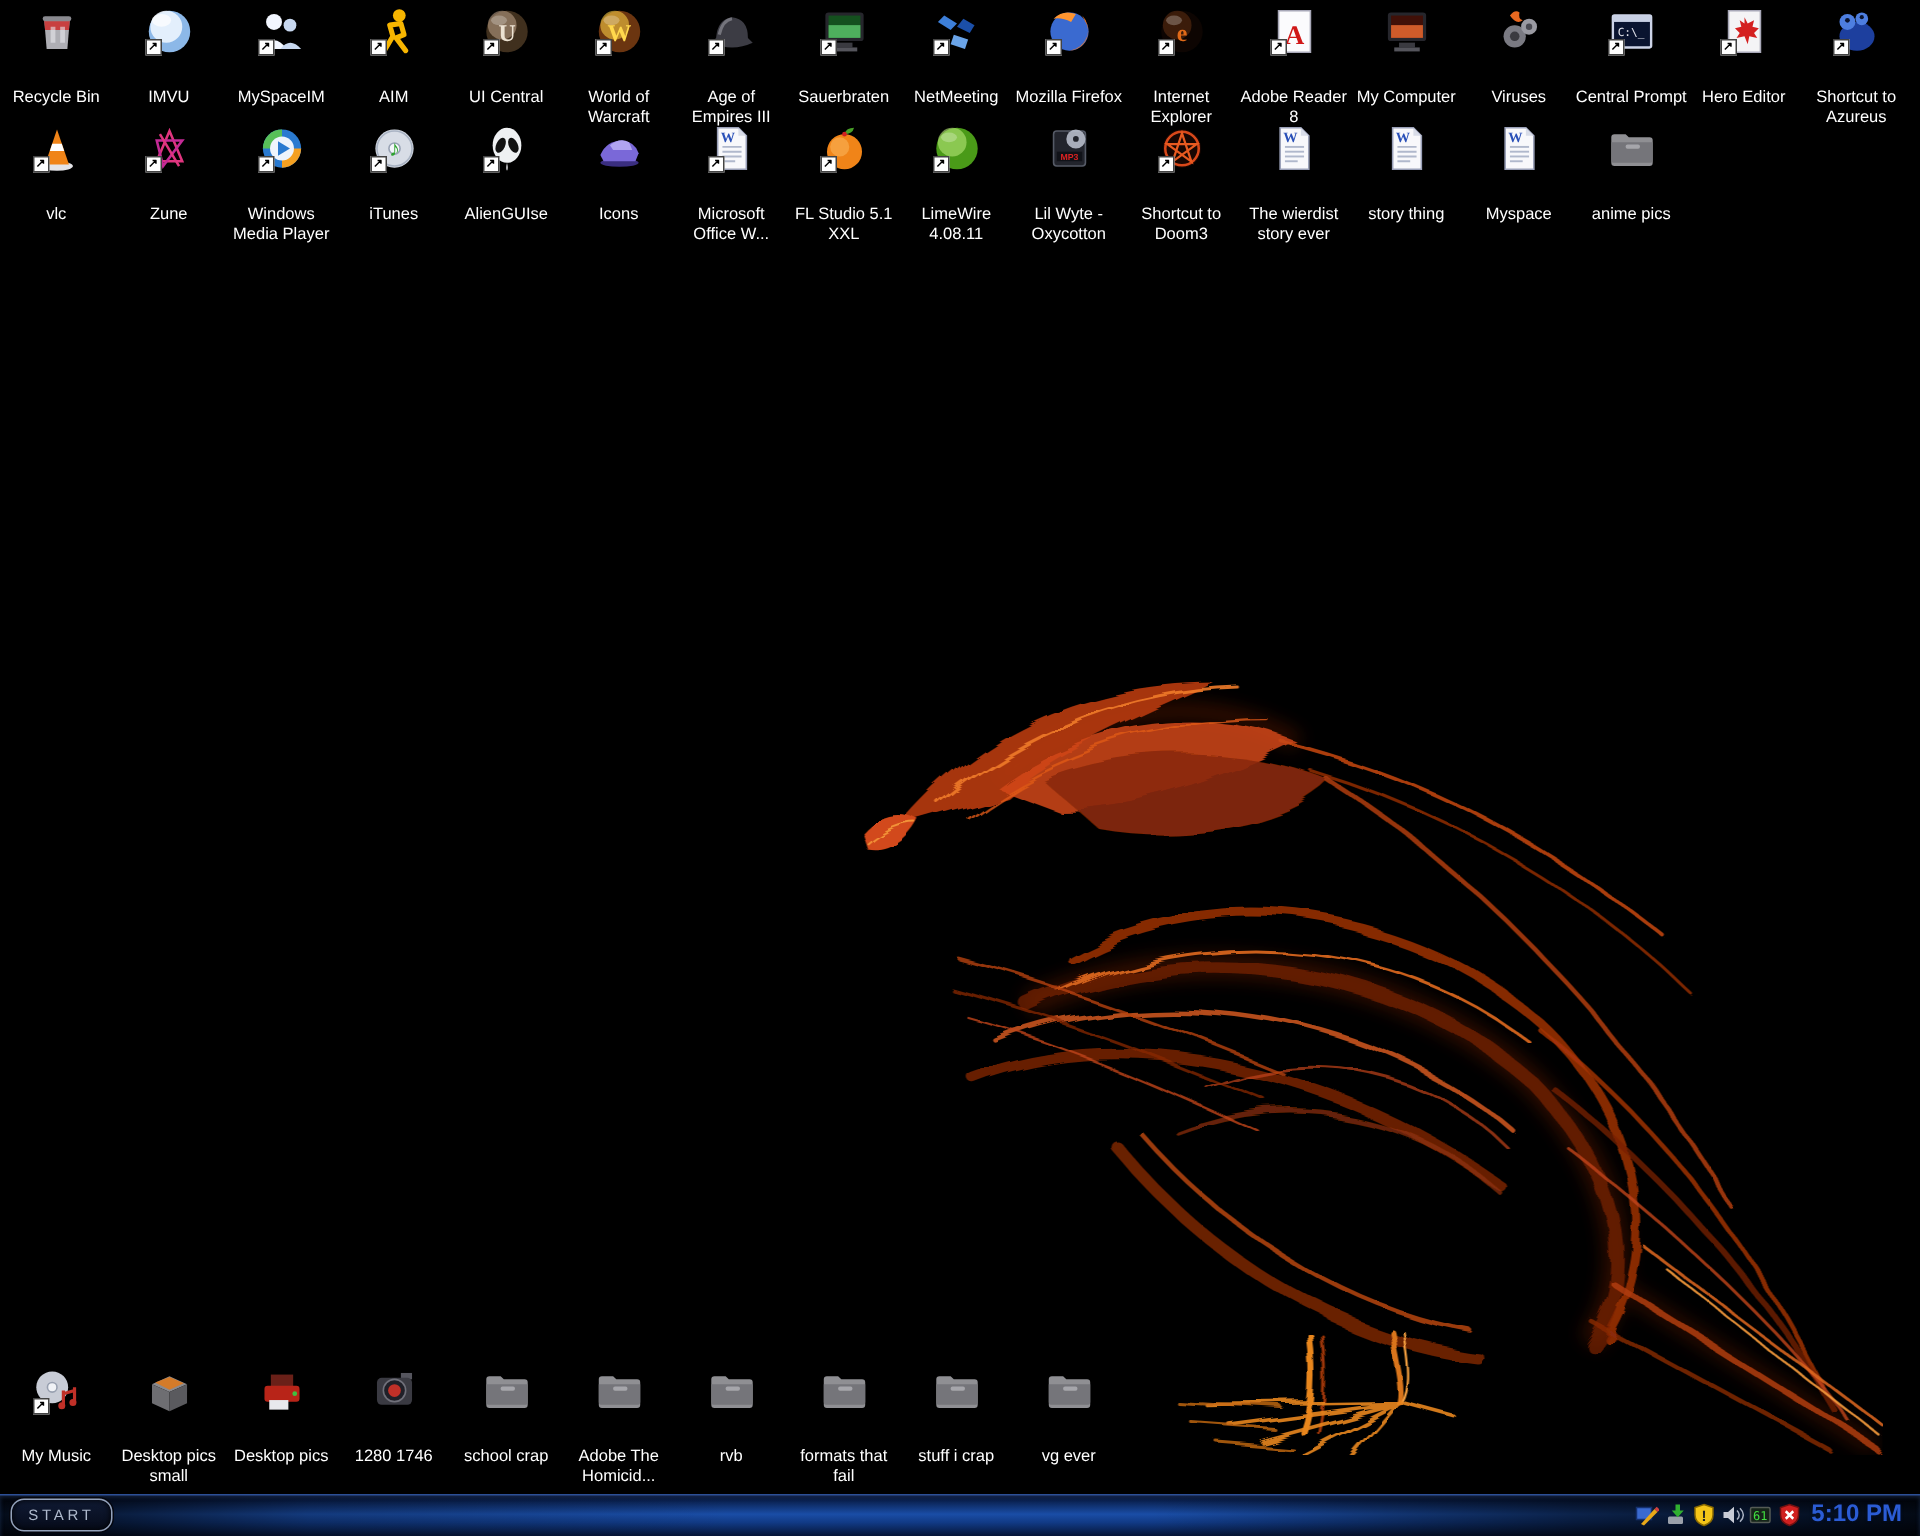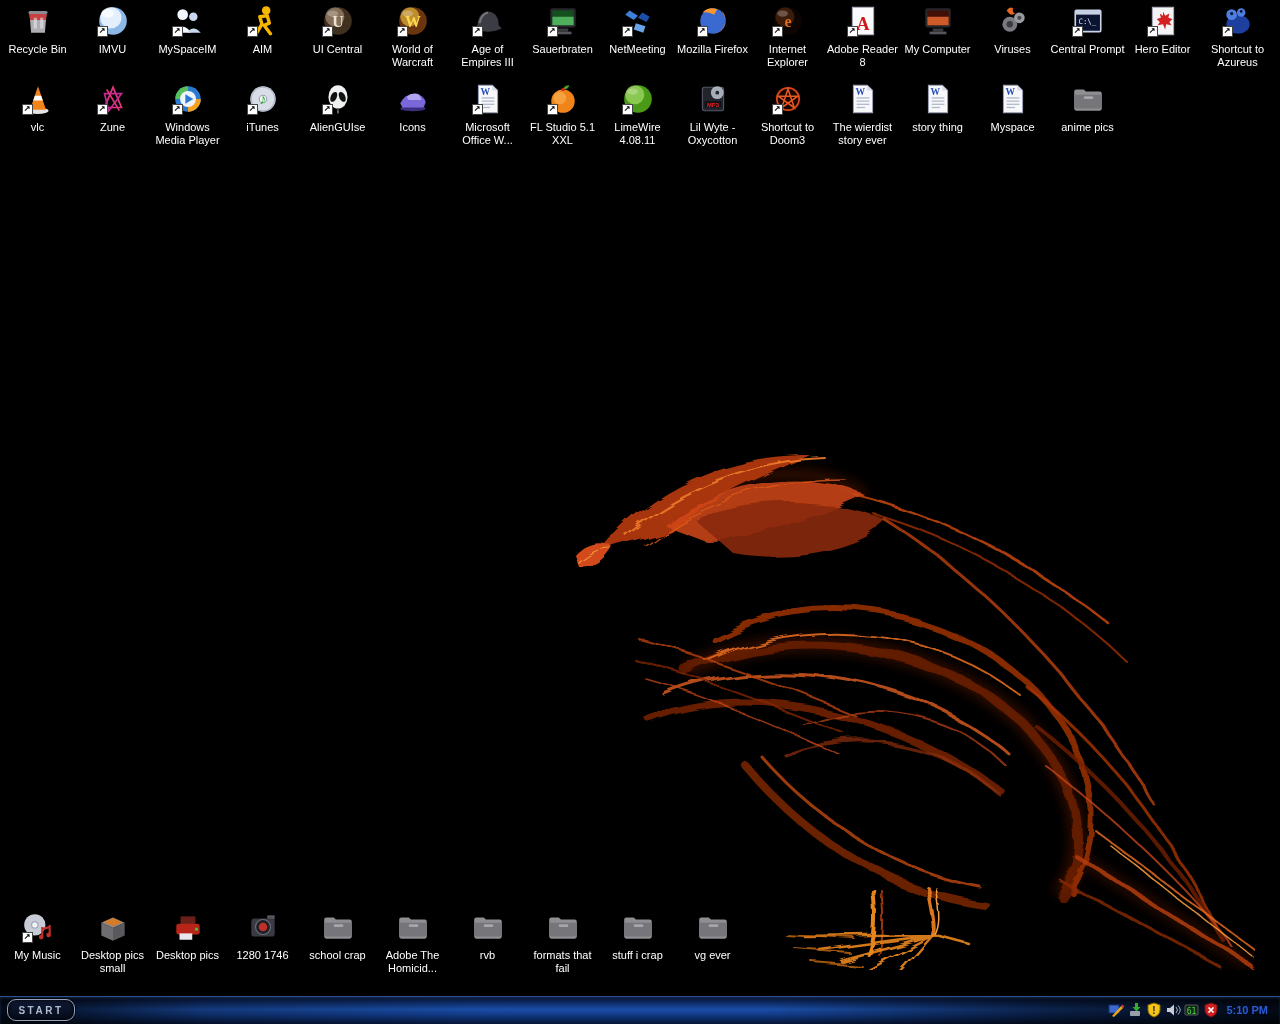--- a/index.html
+++ b/index.html
@@ -5,39 +5,39 @@
   html,body{margin:0;padding:0;background:#000;}
   body{width:1280px;height:1024px;overflow:hidden;font-family:"Liberation Sans",sans-serif;}
   #desktop{position:relative;width:1280px;height:1024px;background:#000;overflow:hidden;}
 
   .icon-row{position:absolute;left:0;display:flex;}
   .dt-icon{width:75px;display:flex;flex-direction:column;align-items:center;cursor:default;}
   .icon-img{width:34px;height:34px;position:relative;flex:0 0 auto;}
   .icon-img svg{width:100%;height:100%;display:block;}
   .sc{position:absolute;left:1px;bottom:1px;width:9px;height:9px;background:#fff;border:1px solid #444;
       font-size:8px;line-height:8px;text-align:center;color:#000;font-weight:bold;}
-  .lbl{margin-top:5px;max-width:74px;font-size:11px;line-height:12.5px;color:#fff;text-align:center;
+  .lbl{margin-top:21px;max-width:74px;font-size:11px;line-height:12.5px;color:#fff;text-align:center;
        text-shadow:1px 1px 2px #000,0 0 4px #000;word-wrap:break-word;}
 
   #taskbar{position:absolute;left:0;bottom:0;width:1280px;height:28px;
     background:
       linear-gradient(90deg, rgba(0,0,0,.85) 0%, rgba(0,0,0,.25) 16%, rgba(0,0,0,0) 38%,
                       rgba(0,0,0,0) 60%, rgba(0,0,0,.55) 82%, rgba(0,0,0,.88) 100%),
       linear-gradient(180deg,#020614 0%,#0b2456 18%,#1a4da6 48%,#113a85 68%,#061536 100%);
     box-shadow: inset 0 1px 0 #2c4f96, inset 0 2px 3px rgba(90,140,230,.25);
     border-top:1px solid #000;}
   #start-btn{position:absolute;left:7px;top:3px;width:66px;height:20px;border-radius:9px;
     border:1px solid #94a2ba;background:linear-gradient(180deg,#101a34,#060b1a);
-    color:#aeb9cc;font-size:10px;letter-spacing:2.5px;font-weight:bold;
+    color:#aeb9cc;font-size:10px;letter-spacing:2.5px;font-weight:normal;
     display:flex;align-items:center;justify-content:center;
     box-shadow:0 0 0 1px #04060e, inset 0 0 4px #000;cursor:pointer;}
   #tray{position:absolute;right:4px;top:0;height:28px;display:flex;align-items:center;}
   .tray-ico{width:16px;height:16px;margin-left:3px;}
   .tray-ico svg{width:100%;height:100%;display:block;}
-  #clock{color:#2b5cd4;font-size:11px;font-weight:bold;margin-left:7px;padding-right:8px;
+  #clock{color:#2b5cd4;font-size:16px;font-weight:bold;margin-left:7px;padding-right:8px;
          text-shadow:0 0 2px #041030;}
 </style>
 </head>
 <body>
 
 <div id="desktop">
 
   <svg id="bird" style="position:absolute;left:555px;top:425px" width="700" height="545" viewBox="0 0 700 545">
     <defs>
       <filter id="rough" x="-12%" y="-12%" width="124%" height="124%">

